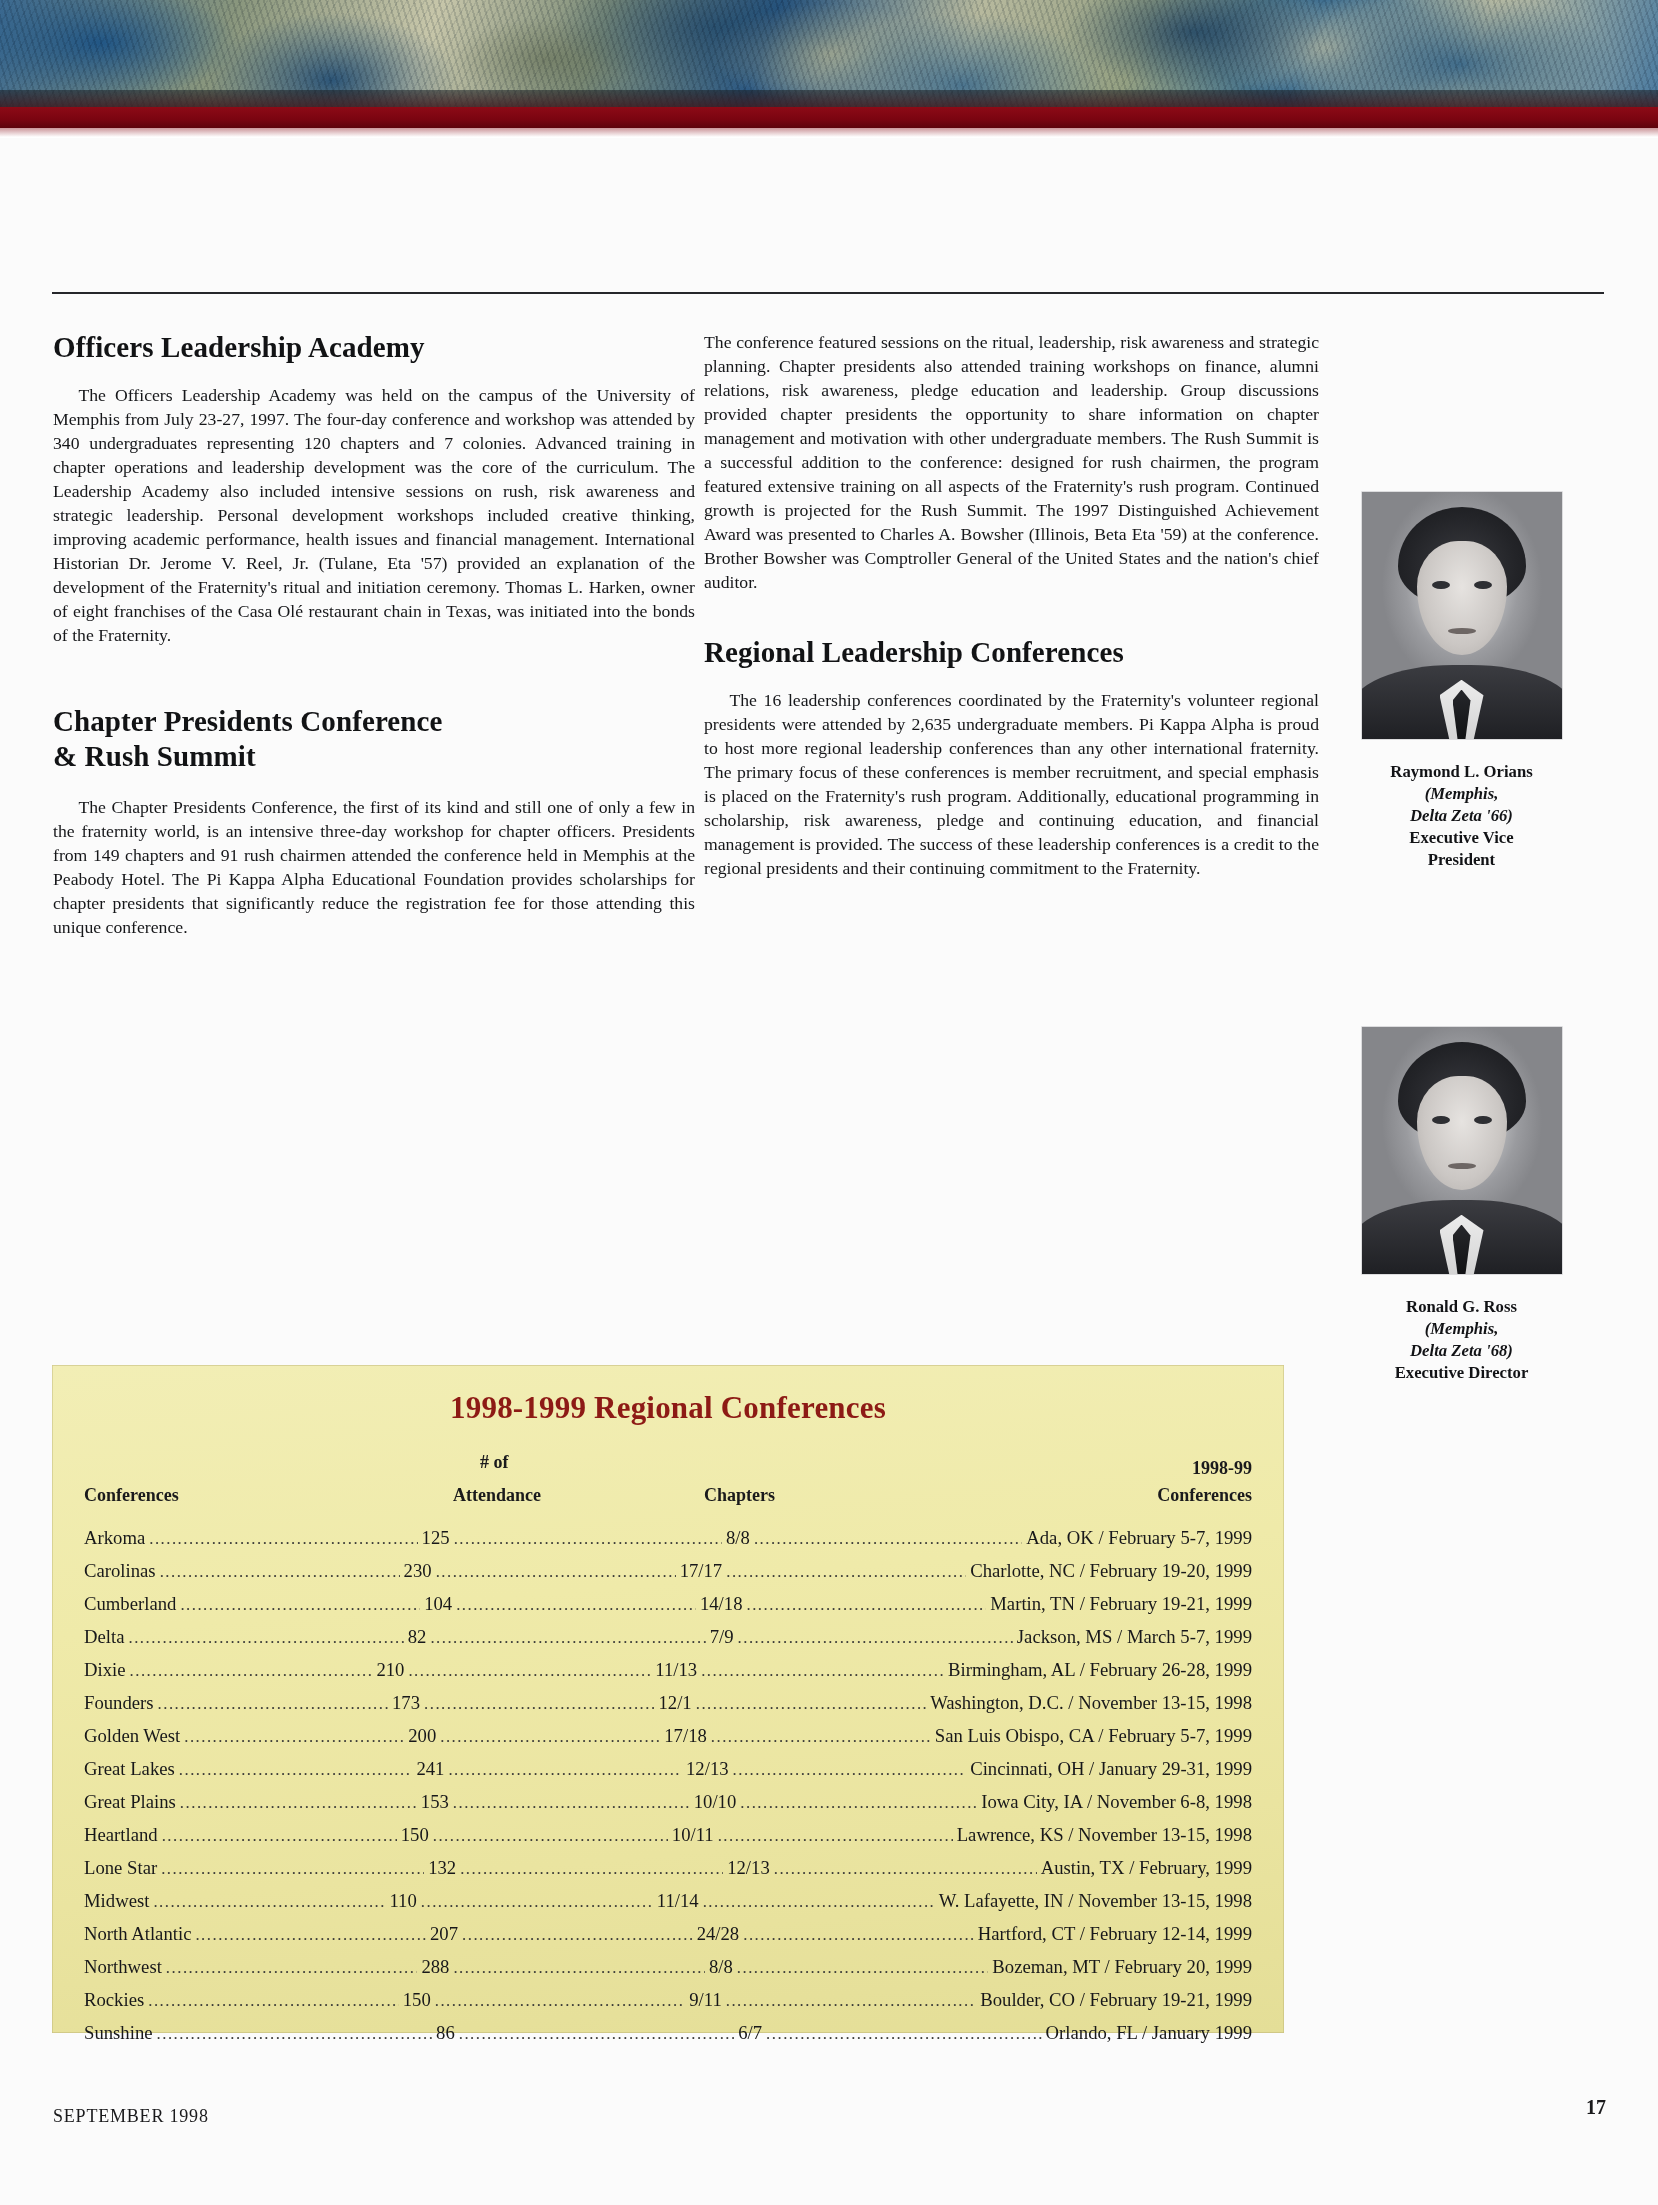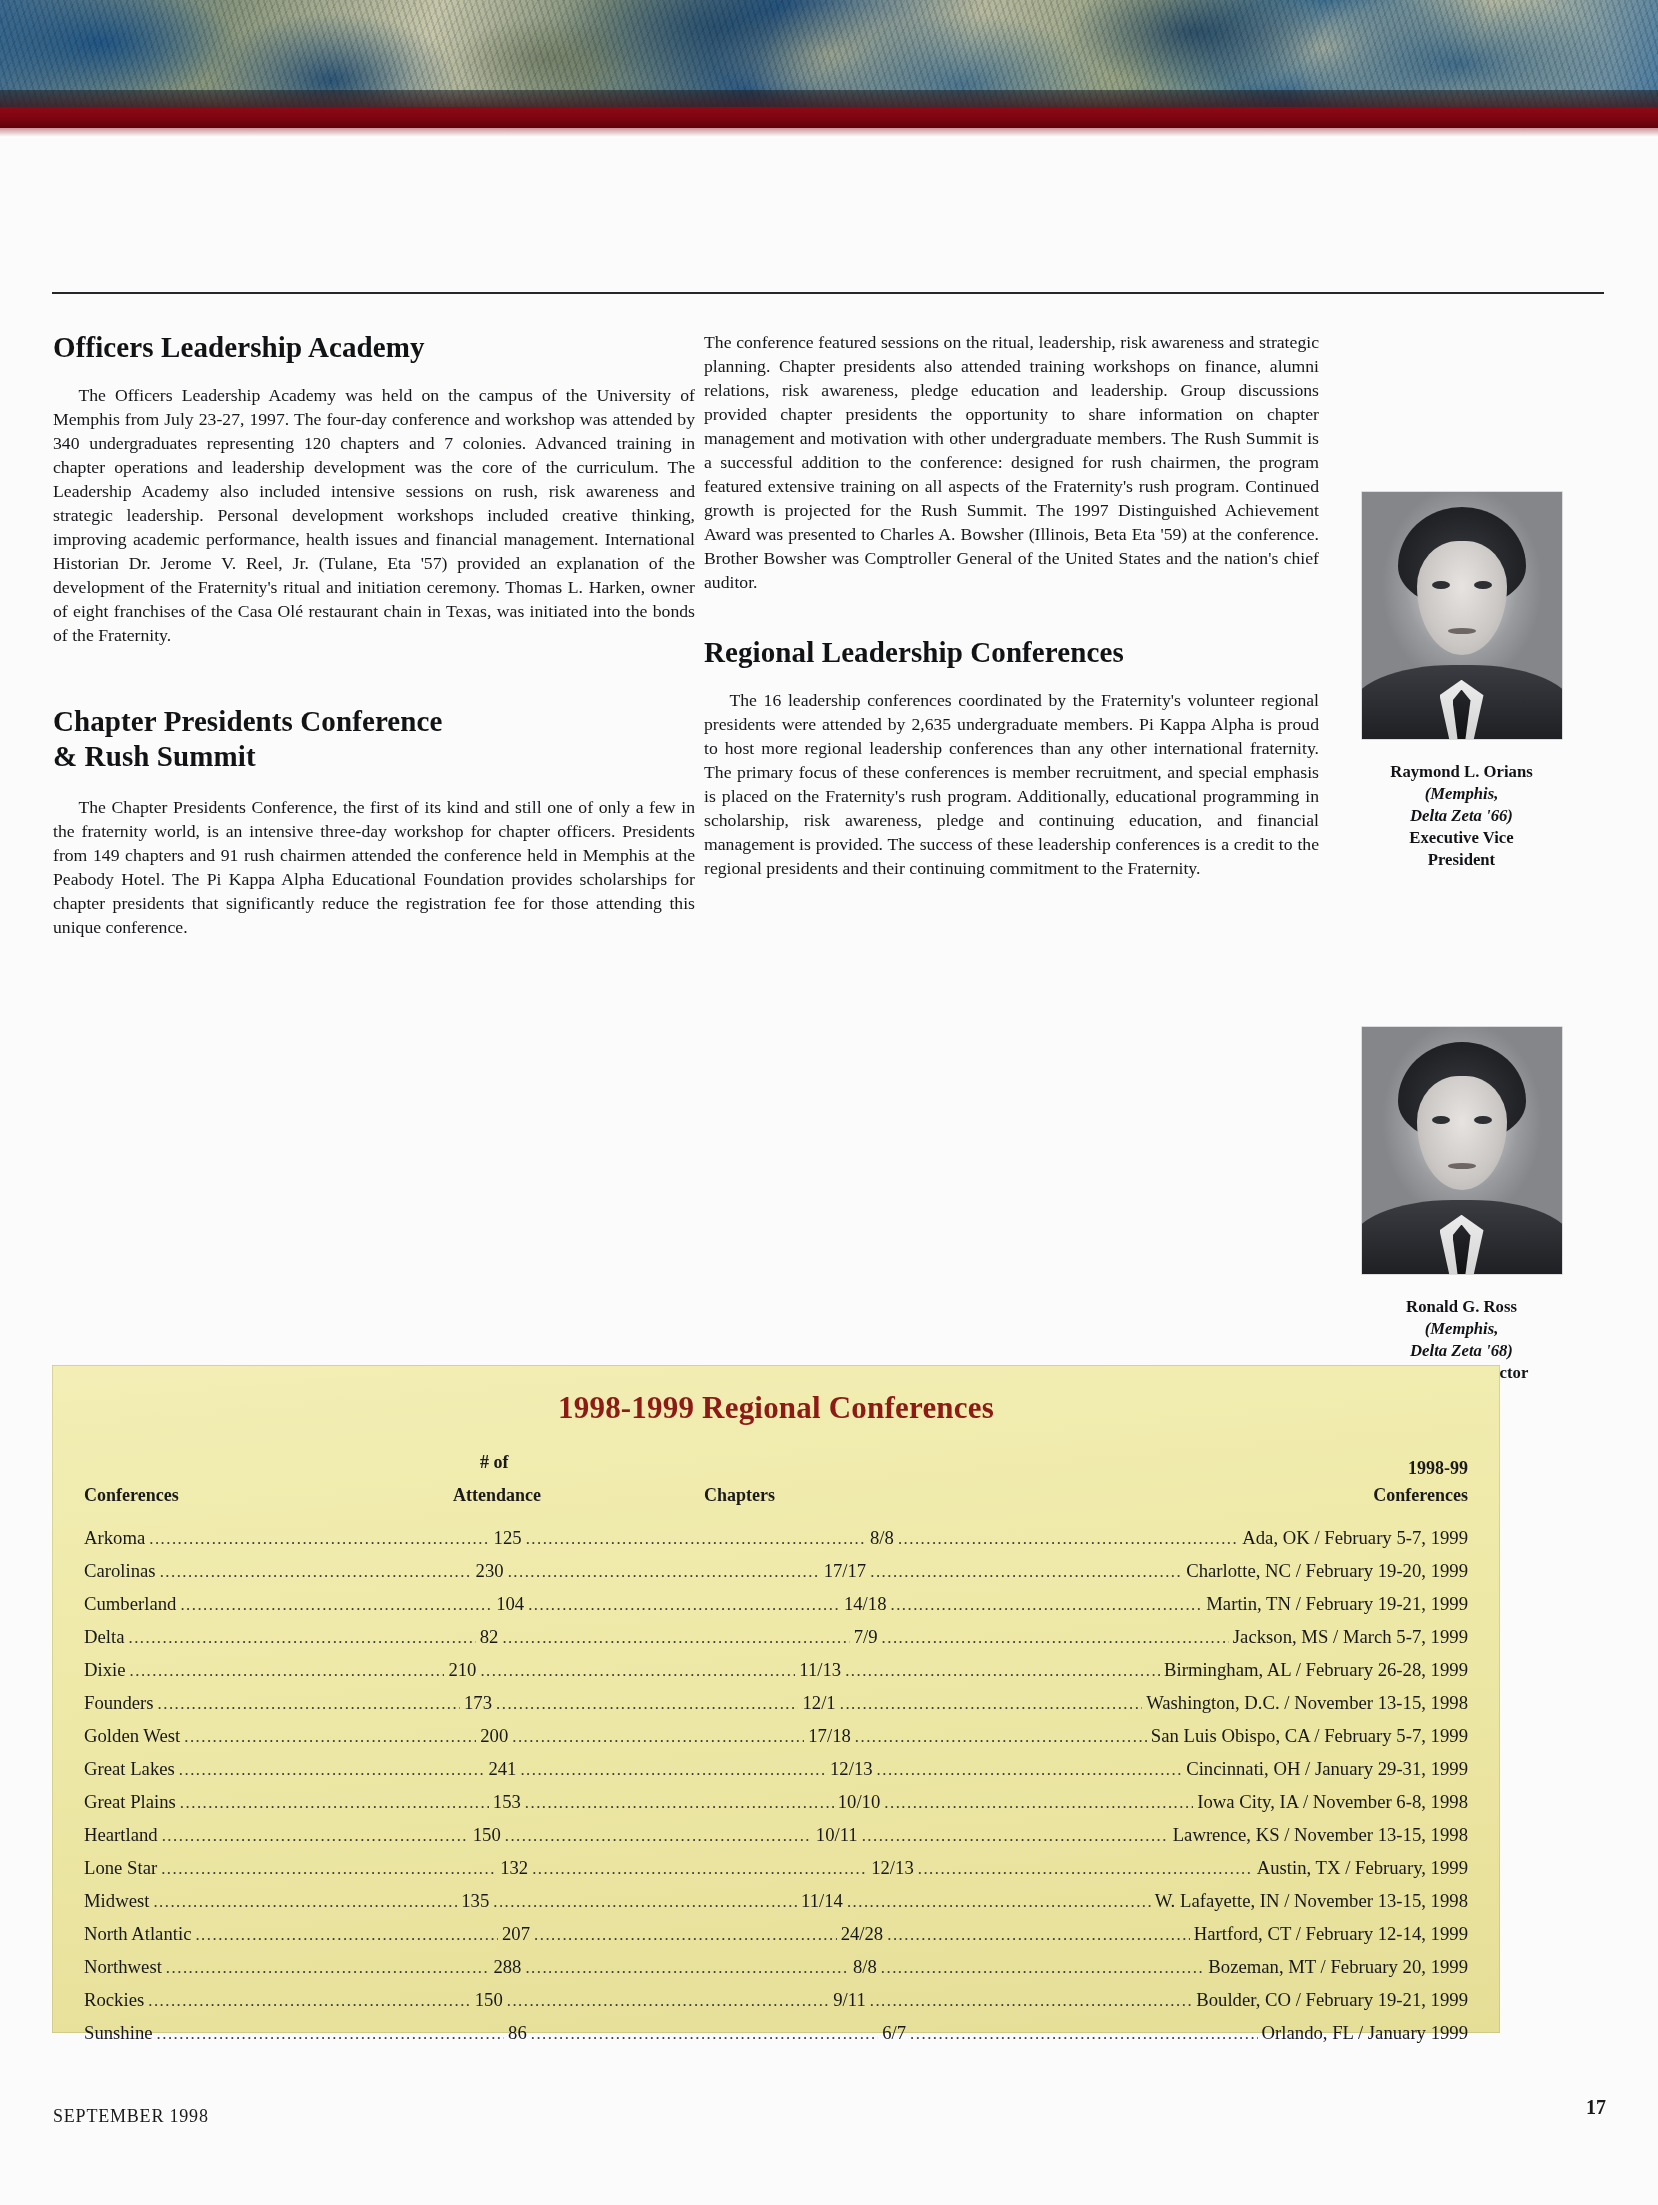--- a/index.html
+++ b/index.html
@@ -129,21 +129,21 @@
   }
   .caption{
     margin-top:22px;text-align:center;line-height:22px;
   }
   .caption .nm{font-size:16.7px;font-weight:bold;color:#121316;display:block;}
   .caption .af{font-size:16.7px;font-weight:bold;font-style:italic;color:#121316;display:block;}
   .caption .ti{font-size:16.7px;font-weight:bold;color:#121316;display:block;}
 
   
   .panel{
-    position:absolute;left:52px;top:1227px;width:1448px;height:668px;
+    position:absolute;left:52px;top:1227px;width:1232px;height:668px;
     background:linear-gradient(175deg,#f2eeb5 0%, #efeaa9 35%, #eae4a0 70%, #e4de97 100%);
     box-shadow:inset 0 0 0 0.7px rgba(180,172,110,.55);
   }
   .panel-title{
     text-align:center;margin-top:25.4px;
     font-size:31px;font-weight:bold;color:#8d1a15;letter-spacing:0.2px;
   }
   .thead{
     position:relative;margin-top:20px;height:64px;
     font-size:18px;font-weight:bold;color:#1a1a1c;
@@ -368,21 +368,21 @@
           <span class="dots dots-a">........................................................................................................................................................................................................</span>
           <span class="att">132</span>
           <span class="dots dots-b">........................................................................................................................................................................................................</span>
           <span class="chp">12/13</span>
           <span class="dots dots-c">........................................................................................................................................................................................................</span>
           <span class="loc">Austin, TX / February, 1999</span>
         </div>
         <div class="row">
           <span class="name">Midwest</span>
           <span class="dots dots-a">........................................................................................................................................................................................................</span>
-          <span class="att">135</span>
+          <span class="att">110</span>
           <span class="dots dots-b">........................................................................................................................................................................................................</span>
           <span class="chp">11/14</span>
           <span class="dots dots-c">........................................................................................................................................................................................................</span>
           <span class="loc">W. Lafayette, IN / November 13-15, 1998</span>
         </div>
         <div class="row">
           <span class="name">North Atlantic</span>
           <span class="dots dots-a">........................................................................................................................................................................................................</span>
           <span class="att">207</span>
           <span class="dots dots-b">........................................................................................................................................................................................................</span>

